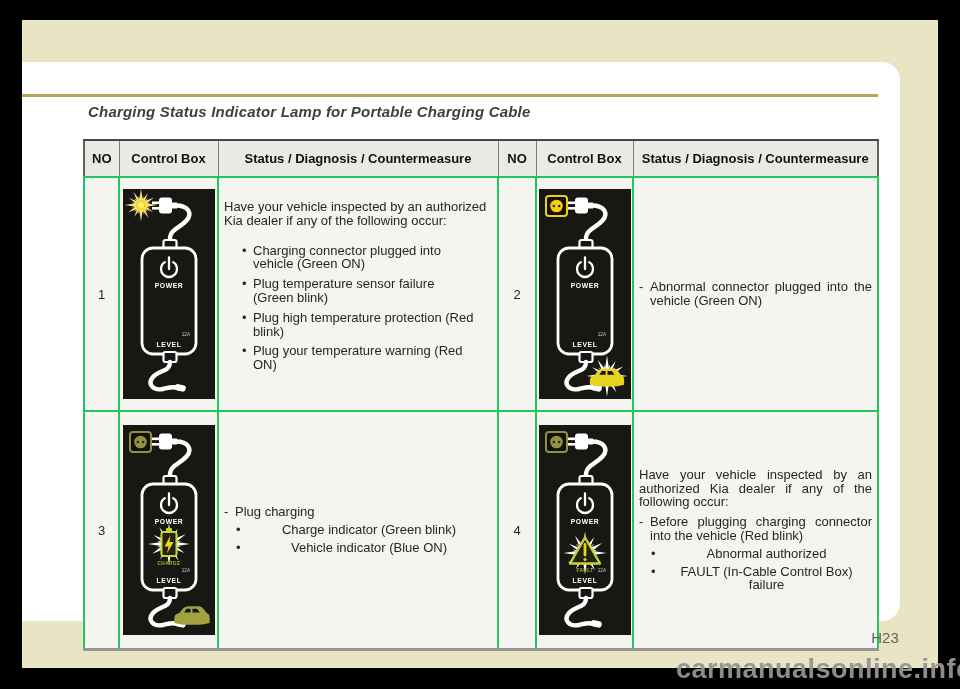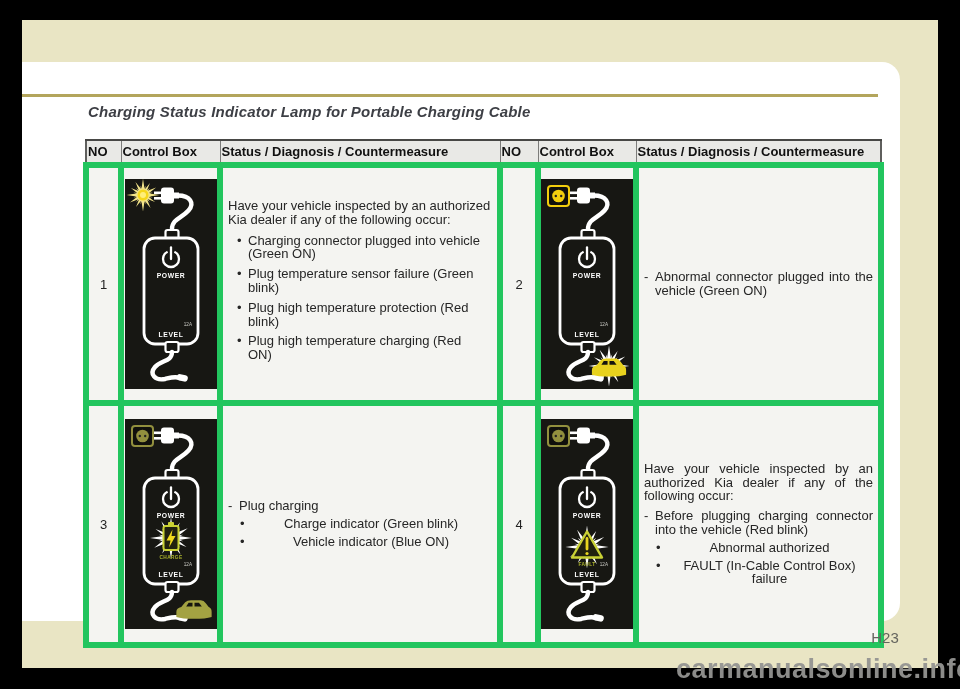--- a/index.html
+++ b/index.html
@@ -18,32 +18,32 @@
     font-size:15px; font-style:italic; font-weight:bold; color:#3d3f45; letter-spacing:0.2px;
   }
   table.manual-table {
     position:absolute; left:61px; top:77px;
     border-collapse:collapse; table-layout:fixed;
     border:2px solid #5f5f5d; border-bottom:3px solid #97978f;
   }
   .manual-table th {
     border:1px solid #7c7c7a; border-top:2px solid #474745;
     background:#e9e9e6; font-size:13px; font-weight:bold; color:#111;
-    padding:3px 1px; text-align:left; overflow:hidden; white-space:nowrap;
-  }
-  .manual-table td { border:6px solid #22c55e; background:#f4f4f1; vertical-align:middle; }
+    padding:10px 1px; text-align:center; overflow:hidden; white-space:nowrap;
+  }
+  .manual-table td { border:2px solid #22c55e; background:#f4f4f1; vertical-align:middle; }
   tr.row-top td { height:224px; }
   tr.row-bottom td { height:228px; }
   .no-cell { text-align:center; font-size:13px; color:#222; }
   .img-cell { text-align:center; padding:0; }
   svg.cbox { display:block; margin:2px auto; }
   .status-cell { padding:4px 5px; font-size:13px; color:#262626; line-height:1.06; }
   .justify { text-align:justify; }
   .intro { margin:0 0 6px 0; }
-  ul.dot-list { list-style:none; margin:7px; padding:0; }
+  ul.dot-list { list-style:none; margin:16px; padding:0; }
   .dot-list li { position:relative; padding-left:13px; margin-bottom:6px; }
   .dot-list li::before { content:"\2022"; position:absolute; left:2px; }
   .dash-item { position:relative; padding-left:11px; }
   .dash-item::before { content:"-"; position:absolute; left:0; }
   ul.sub-list { list-style:none; margin:3px 0 0 1px; padding:0;text-align:center; }
   .sub-list li { position:relative; padding-left:10px; margin-top:4px; }
   .sub-list li::before { content:"\2022"; position:absolute; left:0; }
   .page-num { position:absolute; left:855px; top:629px; width:60px; text-align:center; font-size:15px; color:#64645e; }
   .watermark {
     position:absolute; left:676px; top:654px;
@@ -149,21 +149,21 @@
                 <circle r="3" fill="#ffef7a"></circle>
               </g>
             </svg>
           </td>
           <td class="status-cell">
             <p class="intro">Have your vehicle inspected by an authorized Kia dealer if any of the following occur:</p>
             <ul class="dot-list">
               <li>Charging connector plugged into vehicle (Green ON)</li>
               <li>Plug temperature sensor failure (Green blink)</li>
               <li>Plug high temperature protection (Red blink)</li>
-              <li>Plug high temperature charging (Red ON)</li>
+              <li>Plug your temperature warning (Red ON)</li>
             </ul>
           </td>
           <td class="no-cell">2</td>
           <td class="img-cell">
             <svg class="cbox" width="92" height="210" viewBox="0 0 92 210" role="img">
               <use href="#cb-base"></use>
               <use href="#outlet" transform="translate(7,7)" color="#f2ce0d"></use>
               <g transform="translate(68,187)">
                 <use href="#burst12" fill="#ffffff" transform="scale(1.02)"></use>
               </g>

